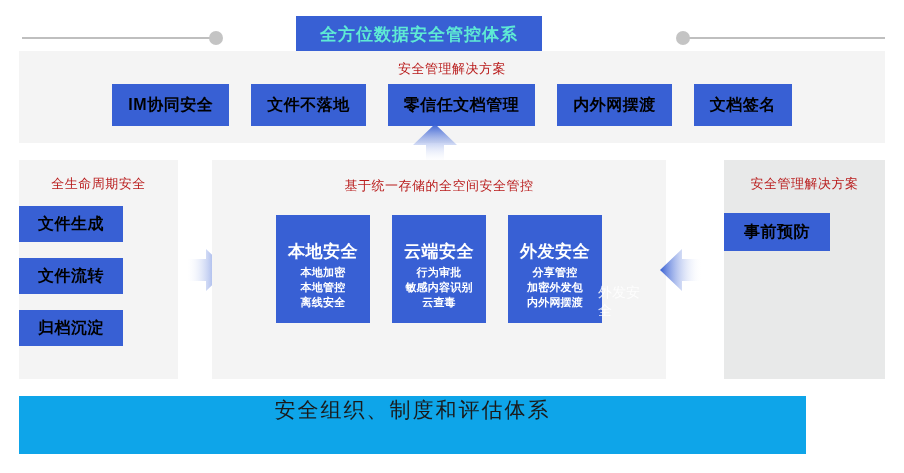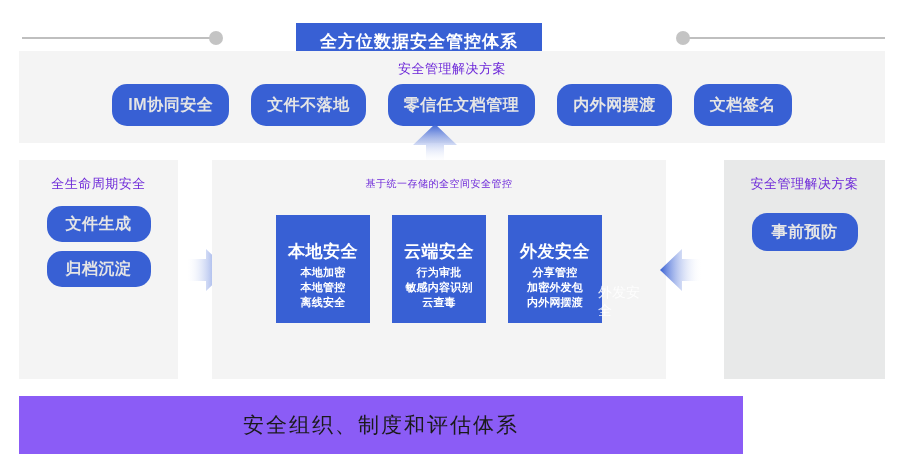--- a/index.html
+++ b/index.html
@@ -35,25 +35,25 @@
     border-radius: 50%;
     background: #c4c4c4;
     top: 31px;
   }
   .dot-left  { left: 209px; }
   .dot-right { left: 676px; }
 
   .main-title {
     position: absolute;
     left: 296px;
-    top: 23px;
+    top: 16px;
     width: 246px;
     height: 36px;
     background: #3860d4;
-    color: #ffffff;
+    color: #5eead4;
     font-size: 17px;
     font-weight: bold;
     letter-spacing: 1px;
     display: flex;
     align-items: center;
     justify-content: center;
     box-sizing: border-box;
   }
 
   
@@ -63,49 +63,48 @@
     box-sizing: border-box;
   }
   .solutions-panel {
     left: 19px;
     top: 51px;
     width: 866px;
     height: 92px;
   }
   .panel-caption {
     text-align: center;
-    color: #6d28d9;
+    color: #b91c1c;
     font-size: 13px;
     letter-spacing: .5px;
   }
   .solutions-caption { padding-top: 9px; }
 
   .sol-row {
     position: absolute;
     left: 0;
     top: 33px;
     width: 866px;
     display: flex;
     justify-content: center;
     gap: 22px;
   }
   .chip {
     background: #3860d4;
-    color: #e5e5e5;
+    color: #000000;
     font-size: 16px;
     font-weight: bold;
     letter-spacing: .5px;
     height: 42px;
     display: flex;
     align-items: center;
     justify-content: center;
     padding: 0 16px;
     box-sizing: border-box;
     white-space: nowrap;
-    border-radius: 15px;
   }
 
   
   .arrow-up {
     position: absolute;
     left: 412px;
     top: 124px;
     width: 46px;
     height: 40px;
   }
@@ -132,32 +131,31 @@
   }
   .side-caption { padding-top: 15px; }
 
   .stack {
     position: absolute;
     left: 0;
     top: 46px;
     width: 100%;
     display: flex;
     flex-direction: column;
-    align-items: center;
-    gap: 9px;
+    gap: 16px;
   }
   .stack .chip {
     width: 104px;
     height: 36px;
     font-size: 16px;
     padding: 0;
   }
   .process-panel .stack .chip { width: 106px; height: 38px; margin-top: 7px; }
 
-  .core-caption { padding-top: 17px; font-size: 10px; }
+  .core-caption { padding-top: 17px; font-size: 13px; }
   .core-row {
     position: absolute;
     left: 0;
     top: 55px;
     width: 454px;
     display: flex;
     justify-content: center;
     gap: 22px;
   }
   .core-card {
@@ -206,25 +204,24 @@
     width: 42px;
     height: 44px;
   }
   .arrow-right-pos { left: 186px; top: 248px; }
   .arrow-left-pos  { left: 660px; top: 248px; }
 
   
   .footer-panel {
     left: 19px;
     top: 396px;
-    width: 724px;
+    width: 787px;
     height: 58px;
-    background: #8b5cf6;
-    display: flex;
-    align-items: center;
+    background: #0ea5e9;
+    display: flex;
     justify-content: center;
   }
   .footer-text {
     font-size: 21px;
     color: #1a1a1a;
     letter-spacing: 2px;
   }
 </style>
 </head>
 <body>
@@ -256,20 +253,21 @@
         <stop offset="100%" stop-color="#3860d4"></stop>
       </linearGradient>
     </defs>
     <path d="M23 0 L45 21 L32 21 L32 40 L14 40 L14 21 L1 21 Z" fill="url(#gup)"></path>
   </svg>
 
   <div class="panel lifecycle-panel">
     <div class="panel-caption side-caption">全生命周期安全</div>
     <div class="stack">
       <div class="chip">文件生成</div>
+      <div class="chip">文件流转</div>
       <div class="chip">归档沉淀</div>
     </div>
   </div>
 
   <svg class="arrow-side arrow-right-pos" viewBox="0 0 42 44">
     <defs>
       <linearGradient id="gright" x1="0" y1="0" x2="1" y2="0">
         <stop offset="0%" stop-color="#ffffff" stop-opacity="0"></stop>
         <stop offset="100%" stop-color="#3860d4"></stop>
       </linearGradient>

